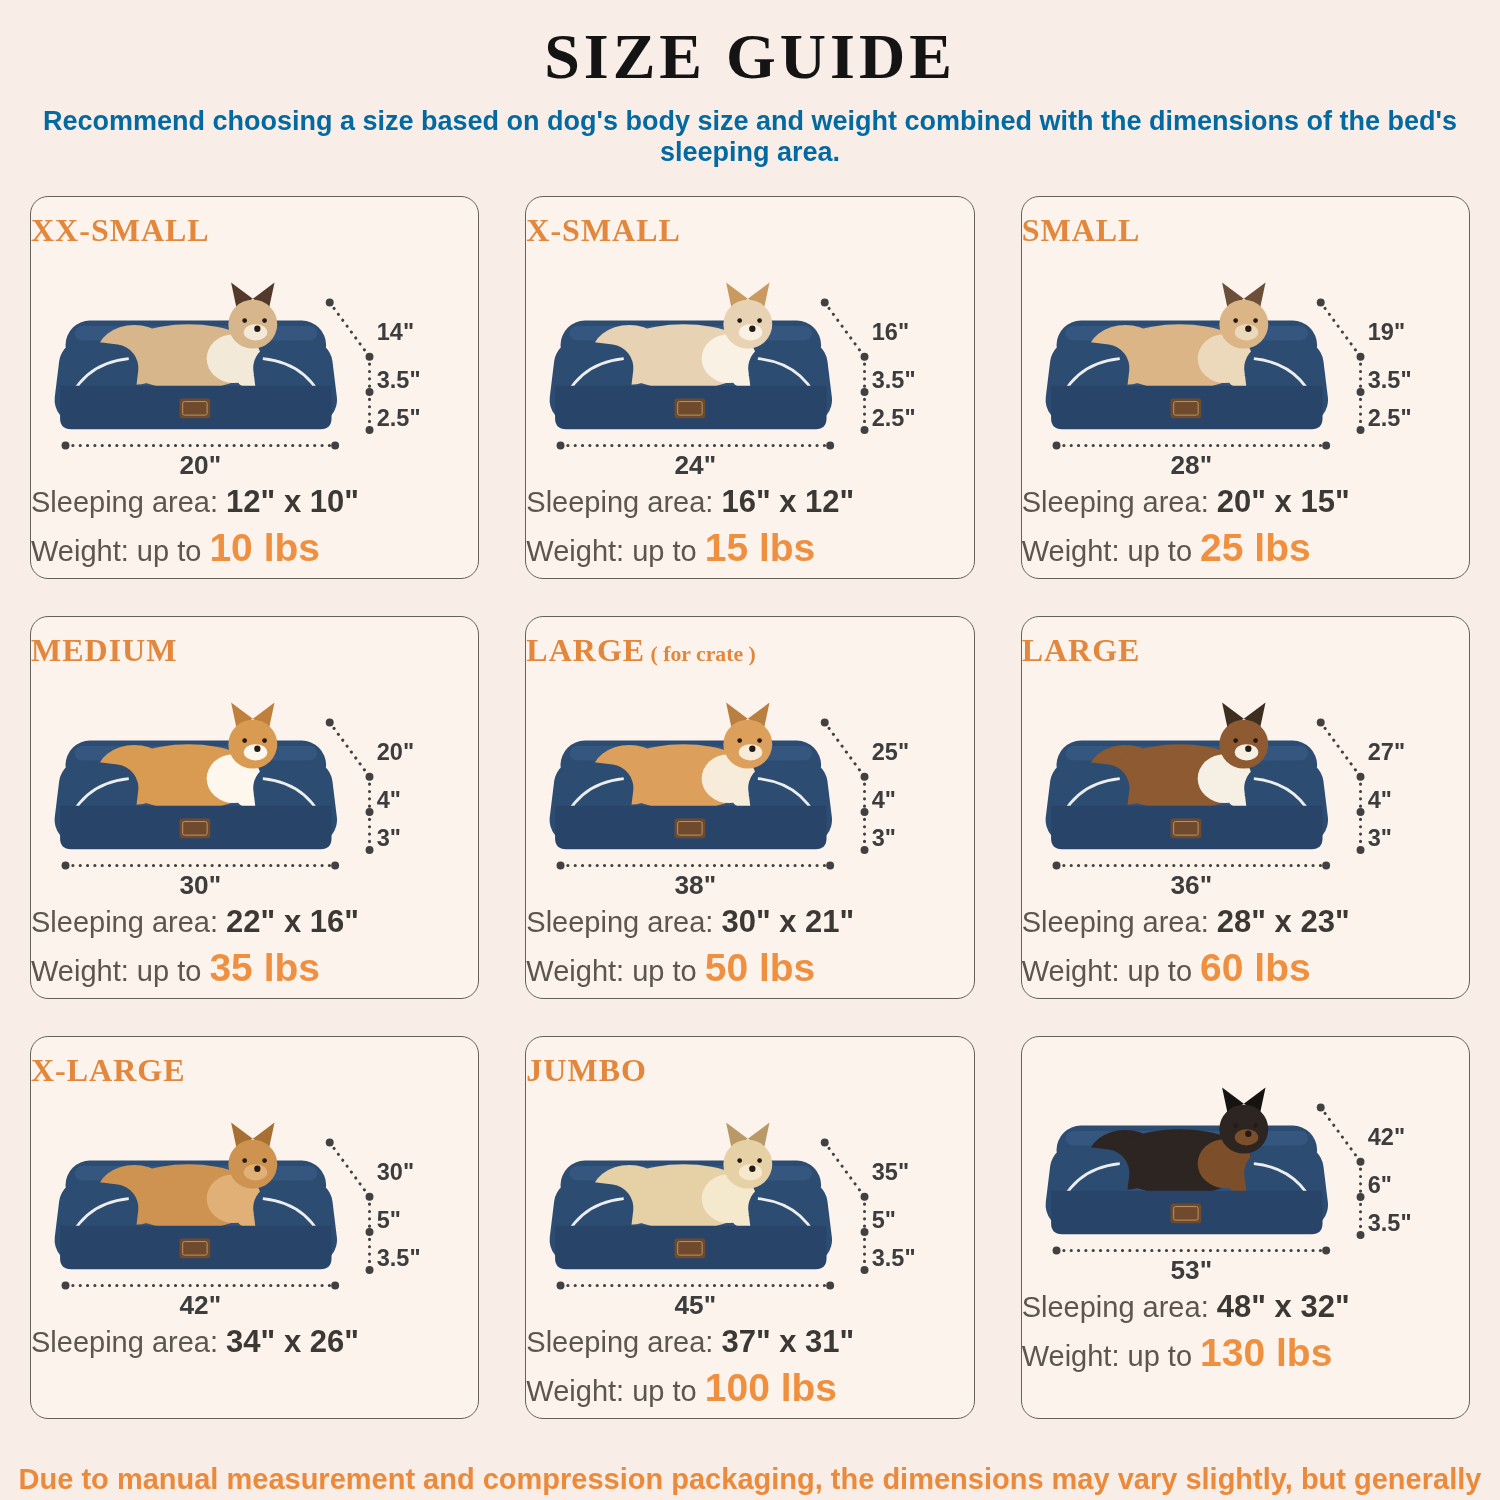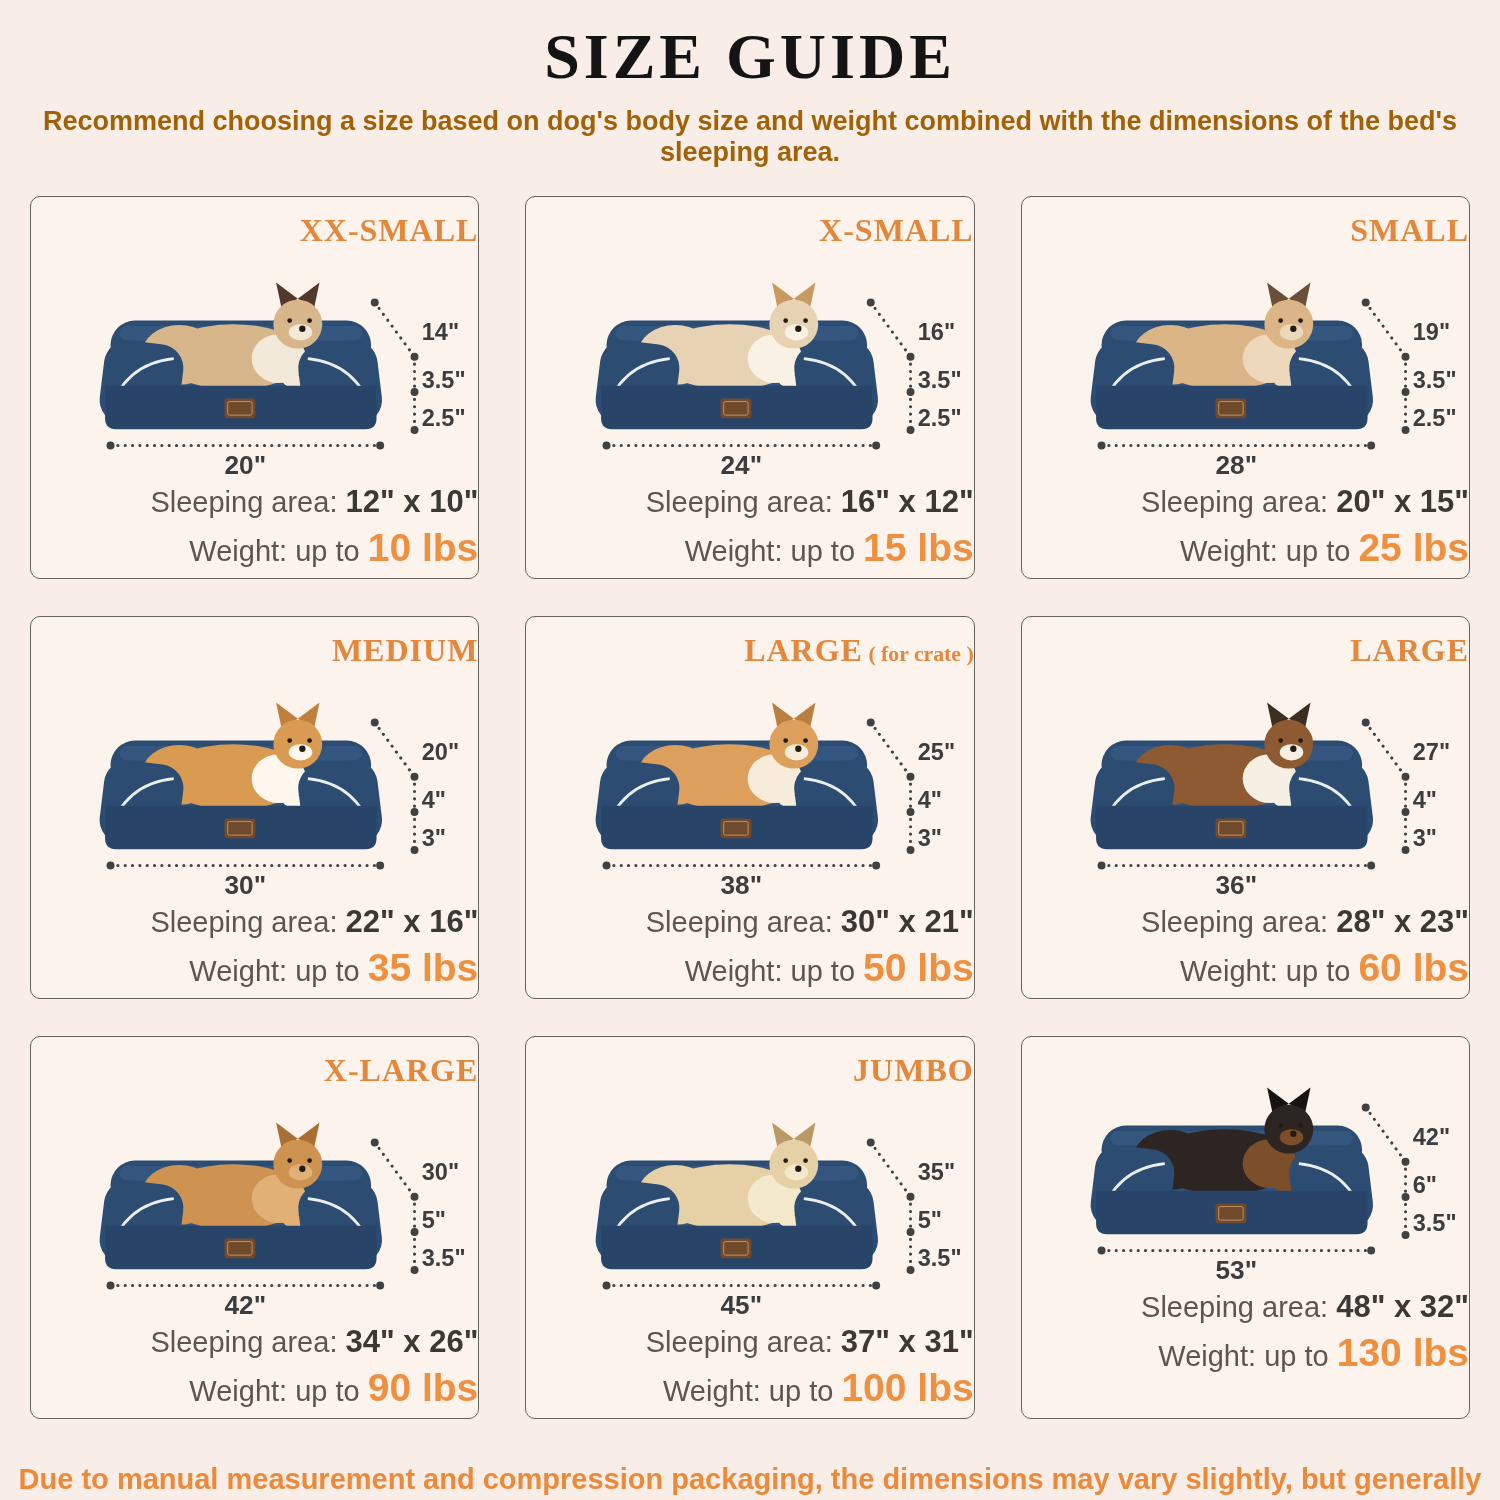--- a/index.html
+++ b/index.html
@@ -18,34 +18,34 @@
     font-weight: 700;
     font-size: 64px;
     letter-spacing: 4px;
     color: #141414;
   }
   .page-subtitle {
     margin-top: 12px;
     text-align: center;
     font-size: 27px;
     font-weight: 700;
-    color: #a16207;
+    color: #0369a1;
   }
   .grid {
     margin: 28px 30px 0 30px;
     display: grid;
     grid-template-columns: repeat(3, 1fr);
     gap: 37px 46px;
   }
   .card {
     height: 383px;
     background: #fbf3ec;
     border: 1.6px solid #63635c;
-    border-radius: 10px;
-    text-align: right;
+    border-radius: 18px;
+    text-align: left;
     padding-top: 16px;
     overflow: hidden;
   }
   .card-title {
     font-family: "Liberation Serif", serif;
     font-weight: 700;
     font-size: 32px;
     letter-spacing: 1px;
     color: #e2873b;
     line-height: 1.1;
@@ -519,21 +519,20 @@
         <circle class="dim-dot" cx="372" cy="199" r="4.4"></circle>
         <text class="dim-text" x="380" y="194">3.5"</text>
 
         <line class="dim-line" x1="36" y1="216" x2="334" y2="216"></line>
         <circle class="dim-dot" cx="36" cy="216" r="4.4"></circle>
         <circle class="dim-dot" cx="334" cy="216" r="4.4"></circle>
         <text class="dim-text dim-text-w" x="185" y="248">42"</text>
       </svg>
     </div>
     <p class="sleep-line"><span class="lbl">Sleeping area:</span> <b class="val">34" x 26"</b></p>
-    <p class="weight-line"><span class="lbl">Weight:</span> <span class="lbl">up to</span> <b class="wval">90 lbs</b></p>
   </section>
       <section class="card" style="--fur: #e6d0a6; --fur2: #f4e8cd; --dark: #b99a66;">
     <h2 class="card-title"><span>JUMBO</span><span class="suffix"></span></h2>
     <div class="illus">
       <svg viewBox="0 0 440 252">
 
         <rect x="36" y="78" width="288" height="54" rx="27" fill="#2d4c72"></rect>
         <rect x="46" y="84" width="268" height="16" rx="8" fill="#3c5f8a" opacity="0.55"></rect>
 
         <rect x="40" y="118" width="280" height="38" rx="12" fill="#31527c"></rect>

